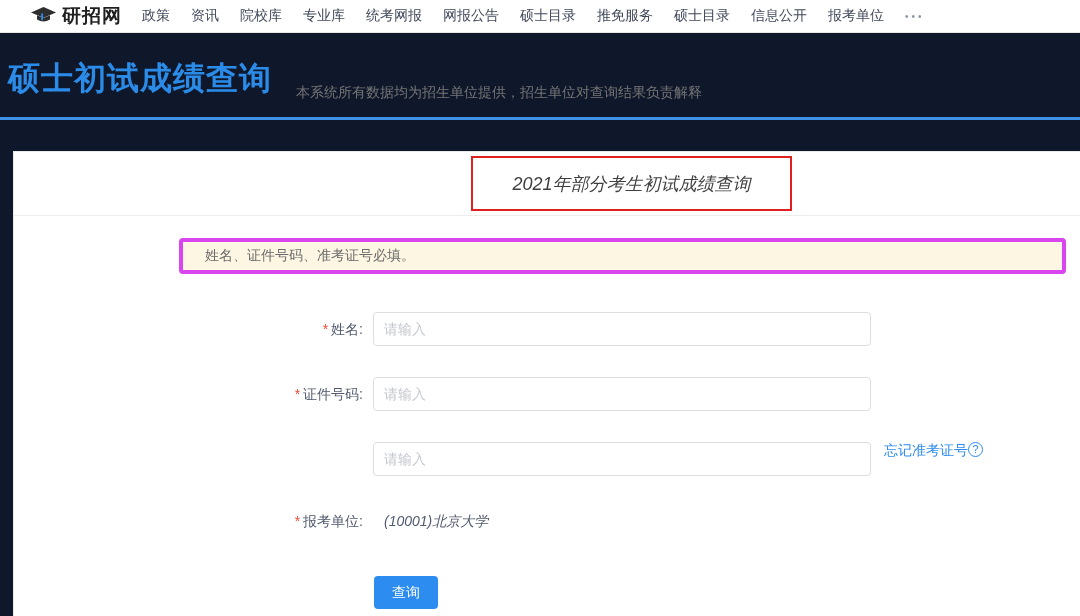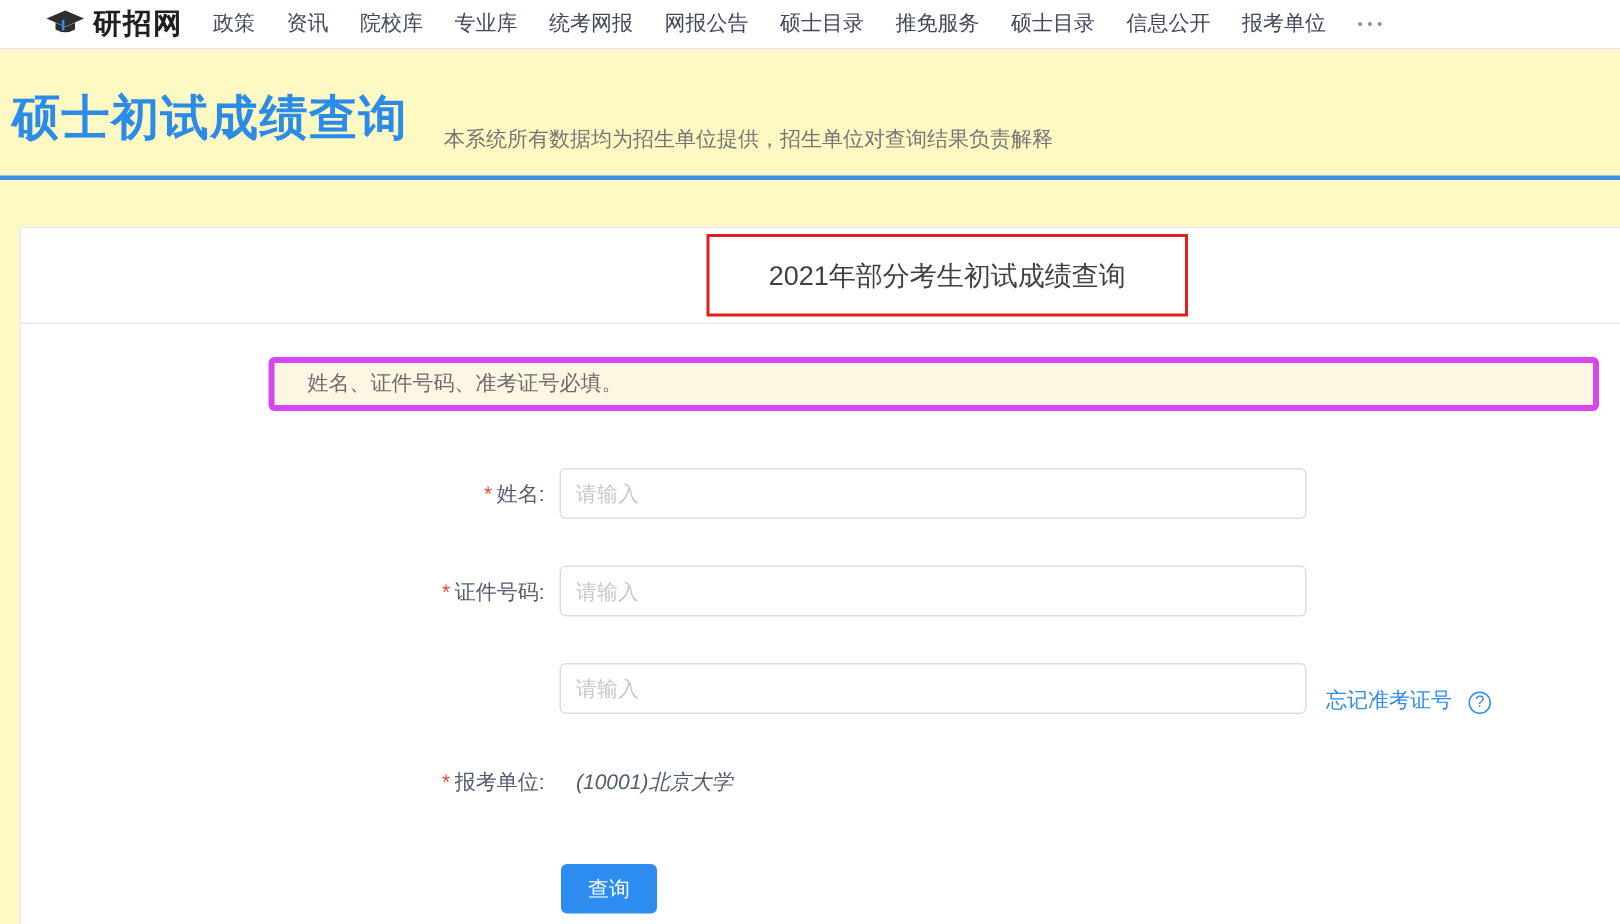--- a/index.html
+++ b/index.html
@@ -1,17 +1,17 @@
 <!DOCTYPE html>
 <html><head>
 <meta charset="utf-8">
 <style>
   * { margin:0; padding:0; box-sizing:border-box; }
   html,body { background:#fff; font-family:"Liberation Sans","DejaVu Sans",sans-serif; }
-  #page { position:relative; width:1080px; height:616px; background:#fef9c3; overflow:hidden; }
+  #page { position:relative; width:1080px; height:616px; background:#0f172a; overflow:hidden; }
 
   
   .navbar { position:absolute; top:0; left:0; width:100%; height:33px; background:#fff;
             border-bottom:1px solid #e7e7e7; display:flex; align-items:center; }
   .logo { display:flex; align-items:center; margin-left:30px; gap:5px; cursor:pointer; }
   .logo-icon { display:block; }
   .logo-text { font-size:19px; font-weight:bold; color:#1f1f1f; letter-spacing:1px; }
   .nav-items { display:flex; align-items:center; gap:21px; margin-left:20px; }
   .nav-item { font-size:14px; color:#40485a; text-decoration:none; cursor:pointer; white-space:nowrap; }
   .nav-more { font-size:10px; color:#8b95a1; letter-spacing:3px; }
@@ -19,41 +19,41 @@
   
   .page-title { position:absolute; left:8px; top:58px; font-size:32px; line-height:40px;
                 font-weight:bold; color:#2a8ce8; letter-spacing:1px; }
   .page-subtitle { position:absolute; left:296px; top:84px; font-size:14px; color:#757575; }
   .blue-rule { position:absolute; top:117px; left:0; width:100%; height:3px; background:#3d92e8; }
 
   
   .card { position:absolute; left:13px; top:151px; width:1080px; height:478px;
           background:#fff; border:1px solid #e8eaec; }
   .title-box { position:absolute; left:457px; top:4px; width:321px; height:55px;
-               border:2px solid #e01f1f; display:flex; align-items:center; justify-content:center; }
+               border:2px solid #e01f1f; display:flex; align-items:center; justify-content:center;font-style:italic; }
   .panel-title { font-size:18px; font-weight:normal; color:#3f3f3f; }
   .card-divider { position:absolute; top:63px; left:0; width:100%; border-top:1px solid #ececec; }
 
   .alert { position:absolute; left:165px; top:86px; width:887px; height:36px;
            background:#fdf6e3; border:4px solid #d946ef; border-radius:4px;
            display:flex; align-items:center; padding-left:22px; font-size:14px; color:#6b6b6b; }
 
   
   .form-row { position:absolute; left:0; width:100%; height:34px; }
   .row-1 { top:160px; } .row-2 { top:225px; } .row-3 { top:290px; } .row-4 { top:352px; }
   .form-label { position:absolute; left:0; top:0; width:349px; height:34px; line-height:34px;
                 text-align:right; font-size:14px; color:#515a6e; }
   .req { color:#ed4b35; margin-right:3px; }
   .form-input { position:absolute; left:359px; top:0; width:498px; height:34px;
                 border:1px solid #dcdee2; border-radius:4px; padding:0 10px;
                 font-size:14px; color:#515a6e; outline:none;
                 font-family:"Liberation Sans","DejaVu Sans",sans-serif; }
   .form-input::placeholder { color:#c5c8ce; }
   .forgot-link { position:absolute; left:870px; top:0; height:34px; display:flex;
-                 align-items:flex-end; gap:11px; font-size:14px; color:#2d8cf0;
+                 align-items:flex-start; gap:0; font-size:14px; color:#2d8cf0;
                  text-decoration:none; cursor:pointer; }
   .q-icon { display:inline-flex; align-items:center; justify-content:center;
             width:15px; height:15px; border:1px solid #2d8cf0; border-radius:50%;
             font-size:11px; line-height:1; }
   .form-value { position:absolute; left:370px; top:0; height:34px; line-height:34px;
                 font-size:14px; color:#515a6e;font-style:italic; }
   .submit-btn { position:absolute; left:360px; top:424px; width:64px; height:33px;
                 background:#2d8cf0; color:#fff; border:none; border-radius:4px;
                 font-size:14px; cursor:pointer;
                 font-family:"Liberation Sans","DejaVu Sans",sans-serif; }

